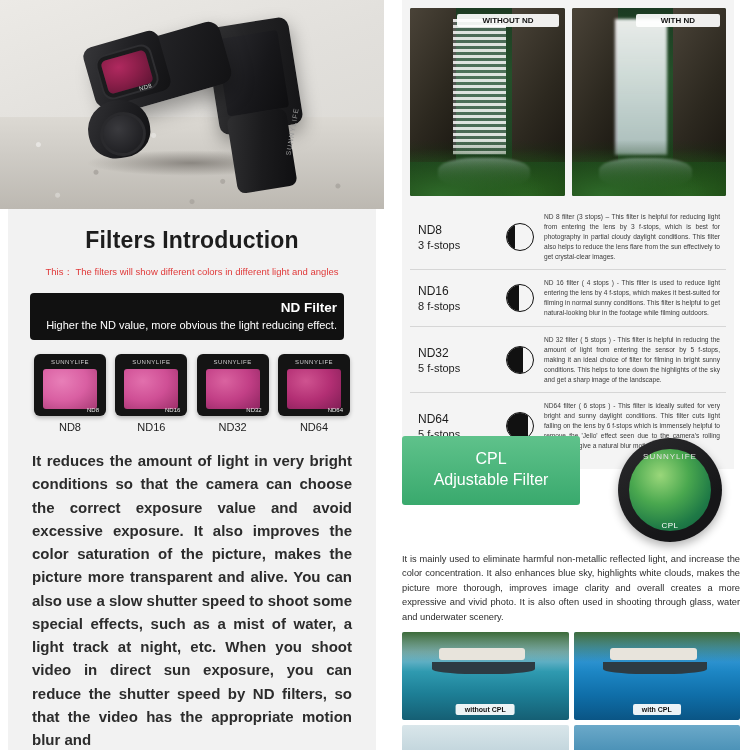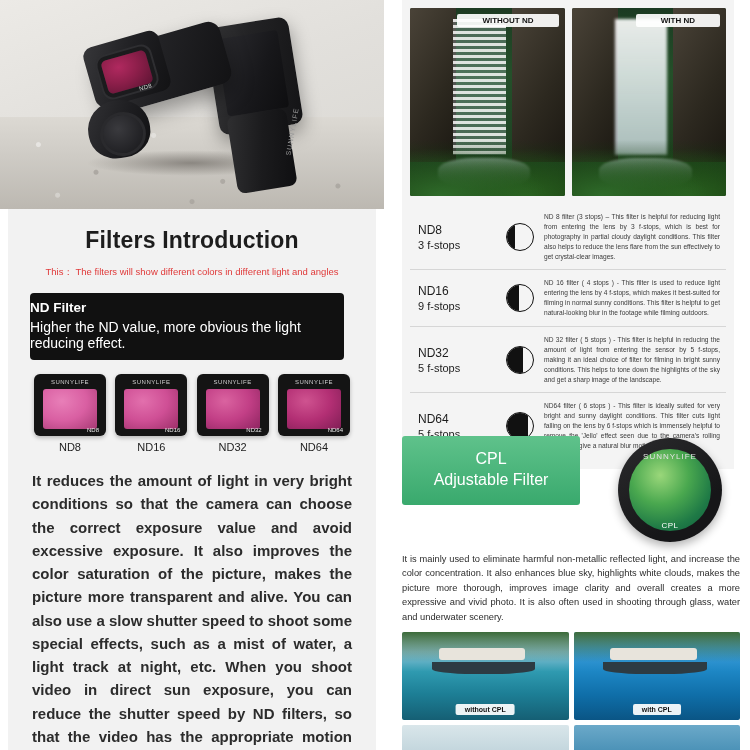--- a/index.html
+++ b/index.html
@@ -167,30 +167,30 @@
     text-align: center;
     font-size: 9.5px;
     color: #e03a3a;
     margin-top: 12px;
   }
   .nd-banner {
     margin: 14px 32px 0 22px;
     background: #111111;
     border-radius: 4px;
     padding: 7px 7px 9px 0;
-    text-align: left;
+    text-align: right;
   }
   .nd-banner-title {
     color: #ffffff;
     font-size: 13.5px;
     font-weight: bold;
   }
   .nd-banner-sub {
     color: #ffffff;
-    font-size: 14px;
+    font-size: 11px;
     margin-top: 4px;
   }
 
   .filter-row {
     display: flex;
     justify-content: space-between;
     margin: 14px 26px 0 26px;
   }
   .filter-item { width: 72px; text-align: center; }
   .filter-disc {
@@ -600,21 +600,21 @@
             <div class="moon">
                 <div class="fill" style="width:30%"></div>
               </div>
           </div>
           <div class="nd-desc">ND 8 filter (3 stops) – This filter is helpful for reducing light from entering the lens by 3 f-stops, which is best for photography in partial cloudy daylight conditions. This filter also helps to reduce the lens flare from the sun effectively to get crystal-clear images.</div>
         </div>
 
         <div class="nd-row">
           <div class="nd-stop">
             <div class="big">ND16</div>
-            <div class="sub">9 f-stops</div>
+            <div class="sub">8 f-stops</div>
           </div>
           <div class="nd-icon">
             <div class="moon">
                 <div class="fill" style="width:45%"></div>
               </div>
           </div>
           <div class="nd-desc">ND 16 filter ( 4 stops ) - This filter is used to reduce light entering the lens by 4 f-stops, which makes it best-suited for filming in normal sunny conditions. This filter is helpful to get natural-looking blur in the footage while filming outdoors.</div>
         </div>
 
         <div class="nd-row">

